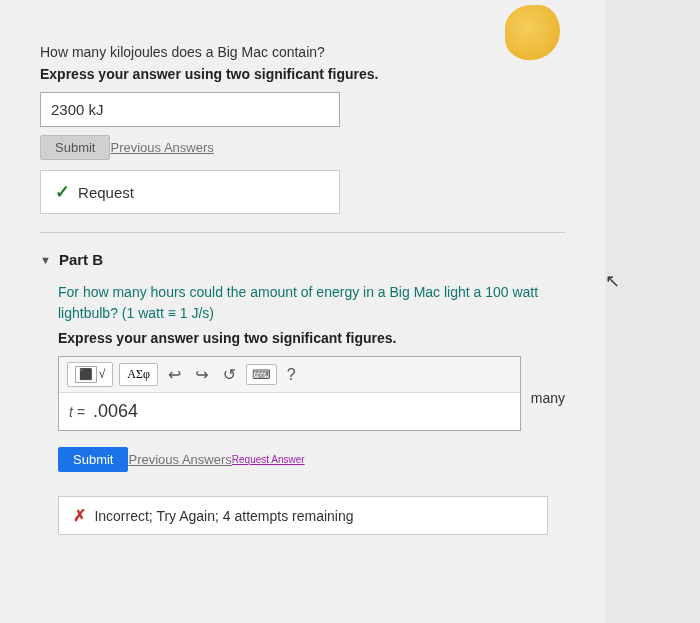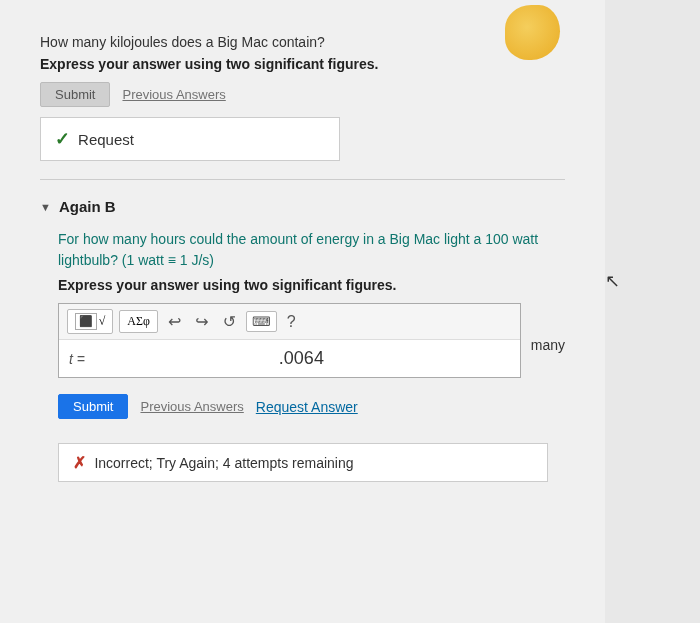--- a/index.html
+++ b/index.html
@@ -8,21 +8,21 @@
       font-family: Arial, sans-serif;
       font-size: 14px;
       color: #222;
       width: 700px;
       min-height: 623px;
     }
     .page-container {
       background: #f0f0f0;
       width: 605px;
       min-height: 623px;
-      padding: 34px 40px;
+      padding: 44px 40px;
     }
     
     .part-a {
       margin-bottom: 18px;
     }
     .question-text {
       margin-bottom: 6px;
       font-size: 14px;
       color: #333;
     }
@@ -36,21 +36,21 @@
       background: #fff;
       width: 300px;
       padding: 8px 10px;
       font-size: 15px;
       margin-bottom: 8px;
       color: #333;
     }
     .button-row {
       display: flex;
       align-items: center;
-      gap: 12px;
+      gap: 0;
       margin-bottom: 10px;
     }
     .submit-btn {
       background: #d0d0d0;
       color: #555;
       border: 1px solid #bbb;
       padding: 4px 14px;
       font-size: 13px;
       cursor: pointer;
       border-radius: 2px;
@@ -64,23 +64,23 @@
       cursor: pointer;
       border-radius: 2px;
     }
     .prev-answers-link {
       color: #737373;
       text-decoration: underline;
       font-size: 13px;
       cursor: pointer;
     }
     .request-answer-link {
-      color: #0369a1;
+      color: #a21caf;
       text-decoration: underline;
-      font-size: 14px;
+      font-size: 10px;
       cursor: pointer;
     }
     .correct-box {
       border: 1px solid #ccc;
       background: #fff;
       width: 300px;
       padding: 10px 14px;
       display: flex;
       align-items: center;
       gap: 8px;
@@ -176,21 +176,20 @@
       white-space: nowrap;
     }
     .math-field {
       flex: 1;
       font-size: 18px;
       color: #333;
       font-family: Arial, sans-serif;
       border: none;
       outline: none;
       background: transparent;
-      text-align: center;
     }
     
     .incorrect-box {
       border: 1px solid #ccc;
       background: #fff;
       width: 490px;
       padding: 9px 14px;
       display: flex;
       align-items: center;
       gap: 8px;
@@ -228,36 +227,37 @@
 </head>
 <body>
 
 <div class="page-wrapper">
   <div class="blob"></div>
   <div class="page-container">
 
     <div class="part-a">
       <div class="question-text">How many kilojoules does a Big Mac contain?</div>
       <div class="express-text">Express your answer using two significant figures.</div>
+      <div class="answer-input-box">2300  kJ</div>
       <div class="button-row">
         <button class="submit-btn">Submit</button>
         <a class="prev-answers-link">Previous Answers</a>
       </div>
       <div class="correct-box">
         <span class="check-icon">✓</span>
         <span>Request</span>
       </div>
     </div>
 
     <hr class="divider">
 
     <div class="part-b">
       <div class="part-b-header">
         <span class="triangle-icon">▼</span>
-        <span class="part-label">Again B</span>
+        <span class="part-label">Part B</span>
       </div>
       <div class="part-b-content">
         <div class="part-b-question">For how many hours could the amount of energy in a Big Mac light a 100 watt lightbulb? (1 watt ≡ 1 J/s)</div>
         <div class="express-b">Express your answer using two significant figures.</div>
 
         <div style="display: flex; align-items: center; gap: 10px; margin-bottom: 8px;">
             <div class="math-input-container">
 
           <div class="math-toolbar">
             <button class="toolbar-btn">

